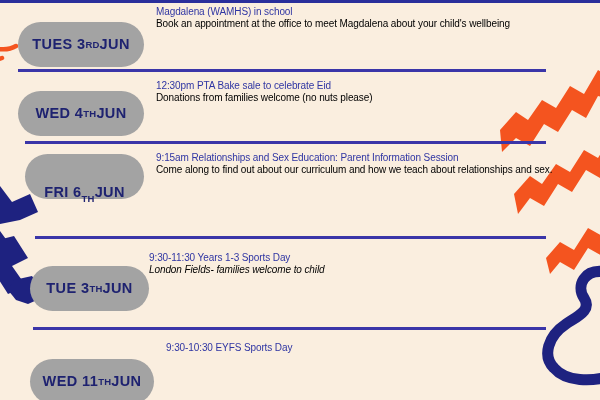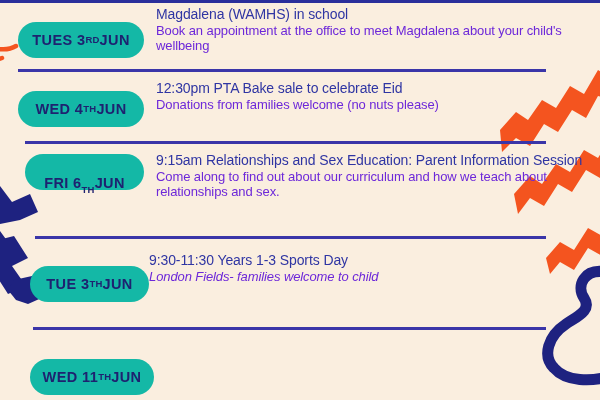--- a/index.html
+++ b/index.html
@@ -46,55 +46,55 @@
 
   .divider {
     position:absolute;
     height:3px;
     background:#3A35A8;
     z-index:4;
   }
 
   .pill {
     flex:0 0 auto;
-    background:#14b8a6;
+    background:#a3a3a3;
     color:#1E2270;
     border-radius:30px;
     font-weight:bold;
     font-size:14.5px;
     letter-spacing:0.4px;
     line-height:1;
     display:flex;
     align-items:center;
     justify-content:center;
     white-space:nowrap;
-    height:36px;
+    height:45px;
     padding:0 16px;
   }
   .pill sup {
     font-size:9.5px;
     vertical-align:super;
     line-height:0;
     letter-spacing:0.2px;
   }
 
   .detail {
     flex:1 1 auto;
     padding-left:0;
   }
   .headline {
     color:#2F35A3;
-    font-size:14px;
+    font-size:10px;
     line-height:1.18;
     font-weight:normal;
     letter-spacing:-0.1px;
   }
   .sub {
-    color:#6d28d9;
-    font-size:13px;
+    color:#000000;
+    font-size:10px;
     line-height:1.18;
     letter-spacing:-0.1px;
   }
   .sub.italic { font-style:italic; }
 </style>
 </head>
 <body>
 
 <div id="poster">
 
@@ -187,17 +187,18 @@
     </div>
     <div class="divider" style="left:33px; top:327px; width:513px;"></div>
 
     <div class="row" style="top:342px;">
       <div class="pill" style="margin-left:30px; margin-top:17px; width:124px;align-items:center;">
         <span>WED 11</span>
           <sup>TH</sup>
           <span> JUN</span>
       </div>
       <div class="detail" style="margin-left:12px; width:385px;">
+        <div class="headline">9:30-10:30 EYFS Sports Day</div>
       </div>
     </div>
 
   </div>
 </div>
 
 </body></html>

